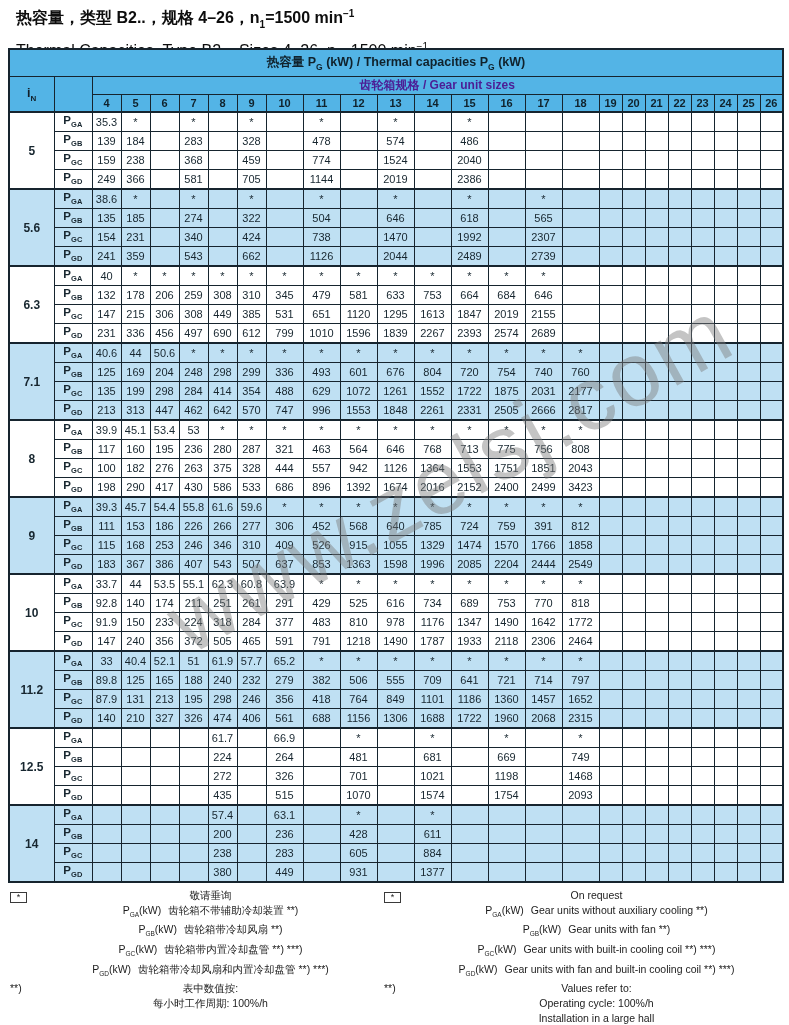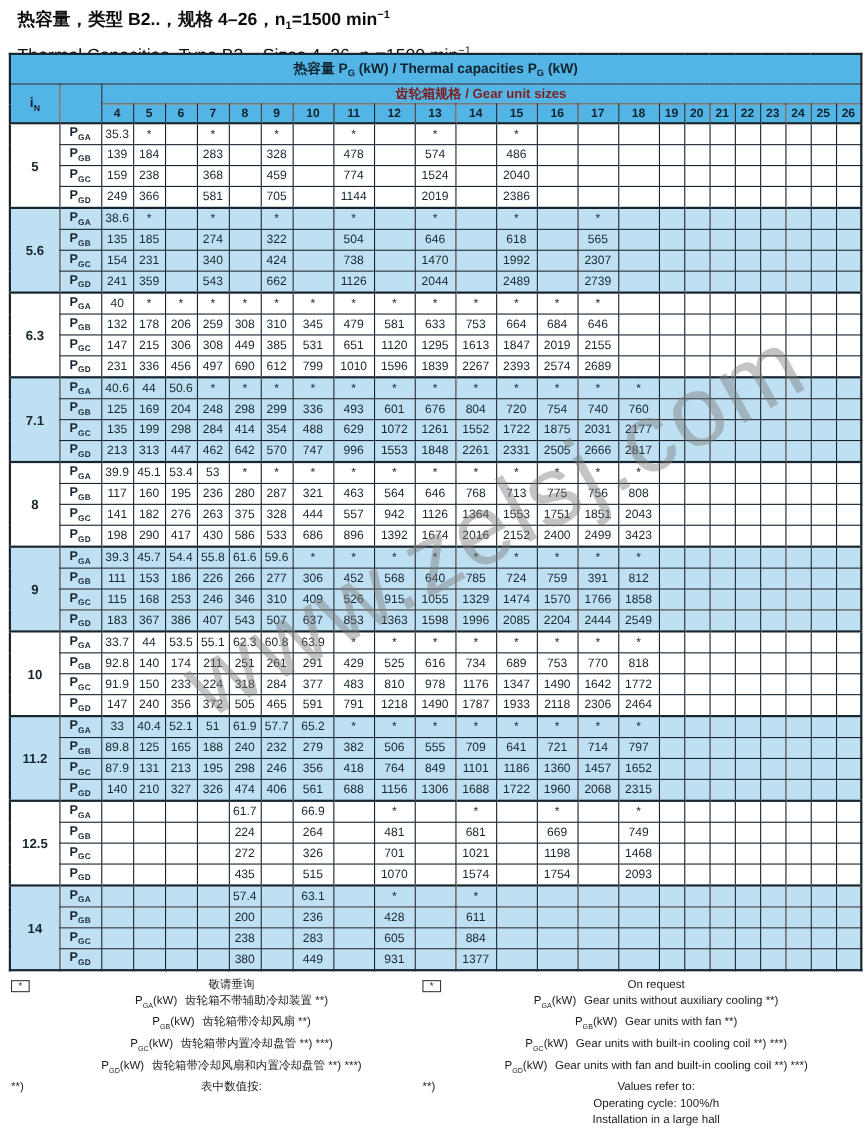--- a/index.html
+++ b/index.html
@@ -31,21 +31,21 @@
     background:var(--hblue);height:26px;font-size:12.5px;font-weight:bold;color:#10222c;
     border-bottom:2px solid var(--border);
   }
   .band1 sub{font-size:8.5px;}
   .corner{
     background:var(--hblue);font-size:12.5px;font-weight:bold;
     border-right:2px solid var(--border);vertical-align:bottom;padding-bottom:4px;
   }
   .corner sub{font-size:8px;}
   .lblhead{background:var(--hblue);border-right:2px solid var(--border);}
-  .band2{background:var(--hblue);height:16px;font-size:12px;font-weight:bold;border-bottom:none;color:#7f1d1d;}
+  .band2{background:var(--hblue);height:16px;font-size:12px;font-weight:bold;border-bottom:none;color:#4c1d95;}
   tr.colnums th{
     background:var(--hblue);height:16px;font-size:11px;font-weight:bold;border-top:none;
     border-bottom:2px solid var(--border);color:#10222c;
   }
   tbody td{height:18px;font-size:11px;color:#17262f;background:#ffffff;}
   tr.shaded td{background:var(--rowblue);}
   tr.group-start td{border-top:2px solid var(--border);}
   td.in-cell{font-weight:bold;font-size:12px;border-right:2px solid var(--border);}
   td.row-label{font-weight:bold;font-size:11.5px;border-right:2px solid var(--border);text-align:center;}
   td.row-label sub{font-size:7.5px;letter-spacing:.3px;}
@@ -611,21 +611,21 @@
         <td></td>
         <td></td>
         <td></td>
         <td></td>
         <td></td>
         <td></td>
         <td></td>
       </tr>
       <tr>
         <td class="row-label"><span>P</span><sub>GC</sub></td>
-        <td>141</td>
+        <td>100</td>
         <td>182</td>
         <td>276</td>
         <td>263</td>
         <td>375</td>
         <td>328</td>
         <td>444</td>
         <td>557</td>
         <td>942</td>
         <td>1126</td>
         <td>1364</td>
@@ -1217,20 +1217,24 @@
         <span class="fn-text"><span class="psym"><span>P</span><sub>GC</sub><span>(kW)</span></span>齿轮箱带内置冷却盘管 **) ***)</span>
       </div>
       <div class="fn-line">
         <span class="fn-marker"></span>
         <span class="fn-text"><span class="psym"><span>P</span><sub>GD</sub><span>(kW)</span></span>齿轮箱带冷却风扇和内置冷却盘管 **) ***)</span>
       </div>
       <div class="fn-line">
         <span class="fn-marker">**)</span>
         <span class="fn-text">表中数值按:</span>
       </div>
+      <div class="fn-line">
+        <span class="fn-marker"></span>
+        <span class="fn-text">每小时工作周期: 100%/h</span>
+      </div>
     </div>
   <div class="fn fn-right" id="fn-right">
       <div class="fn-line">
         <span class="fn-marker"><span class="astbox">*</span></span>
         <span class="fn-text">On request</span>
       </div>
       <div class="fn-line">
         <span class="fn-marker"></span>
         <span class="fn-text"><span class="psym"><span>P</span><sub>GA</sub><span>(kW)</span></span>Gear units without auxiliary cooling **)</span>
       </div>

